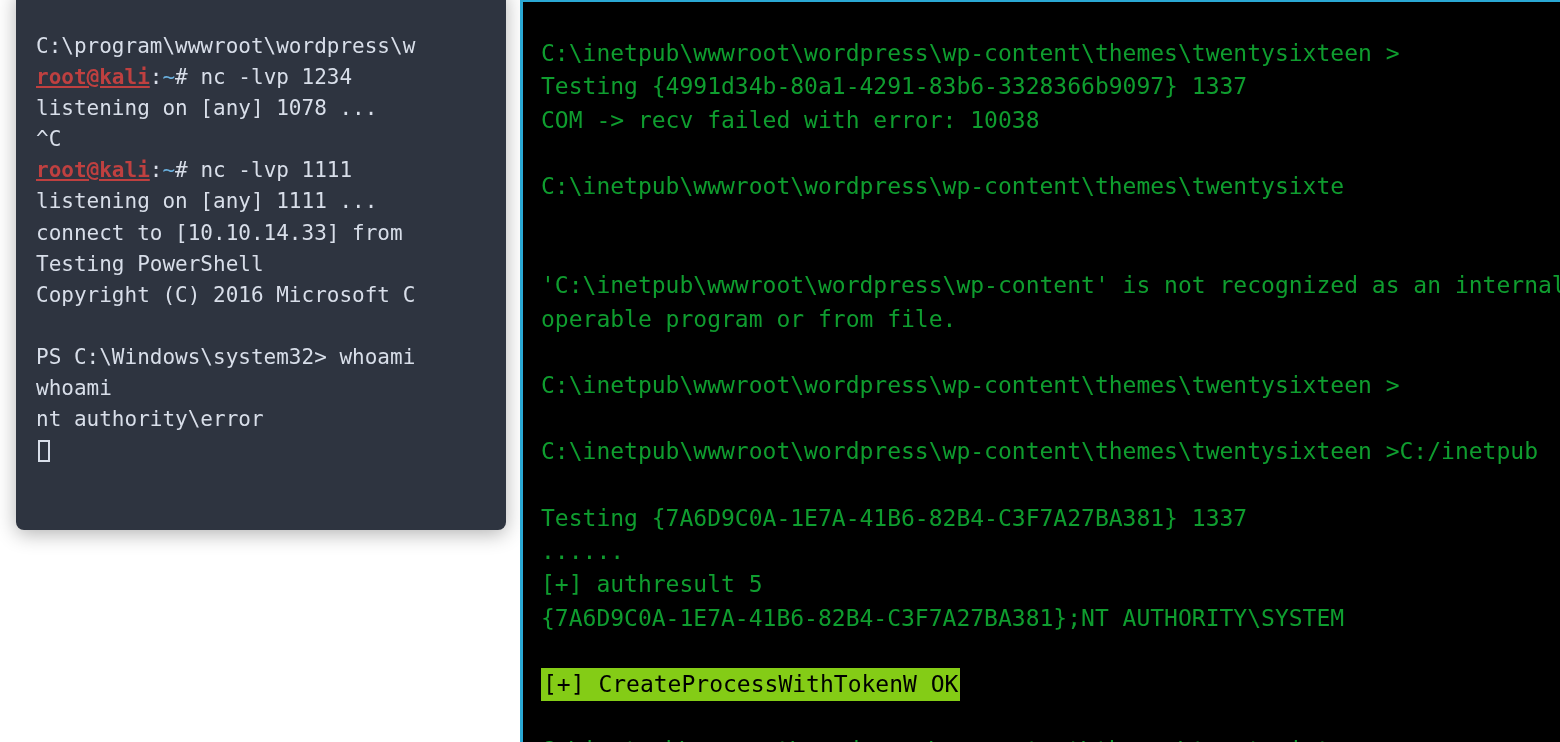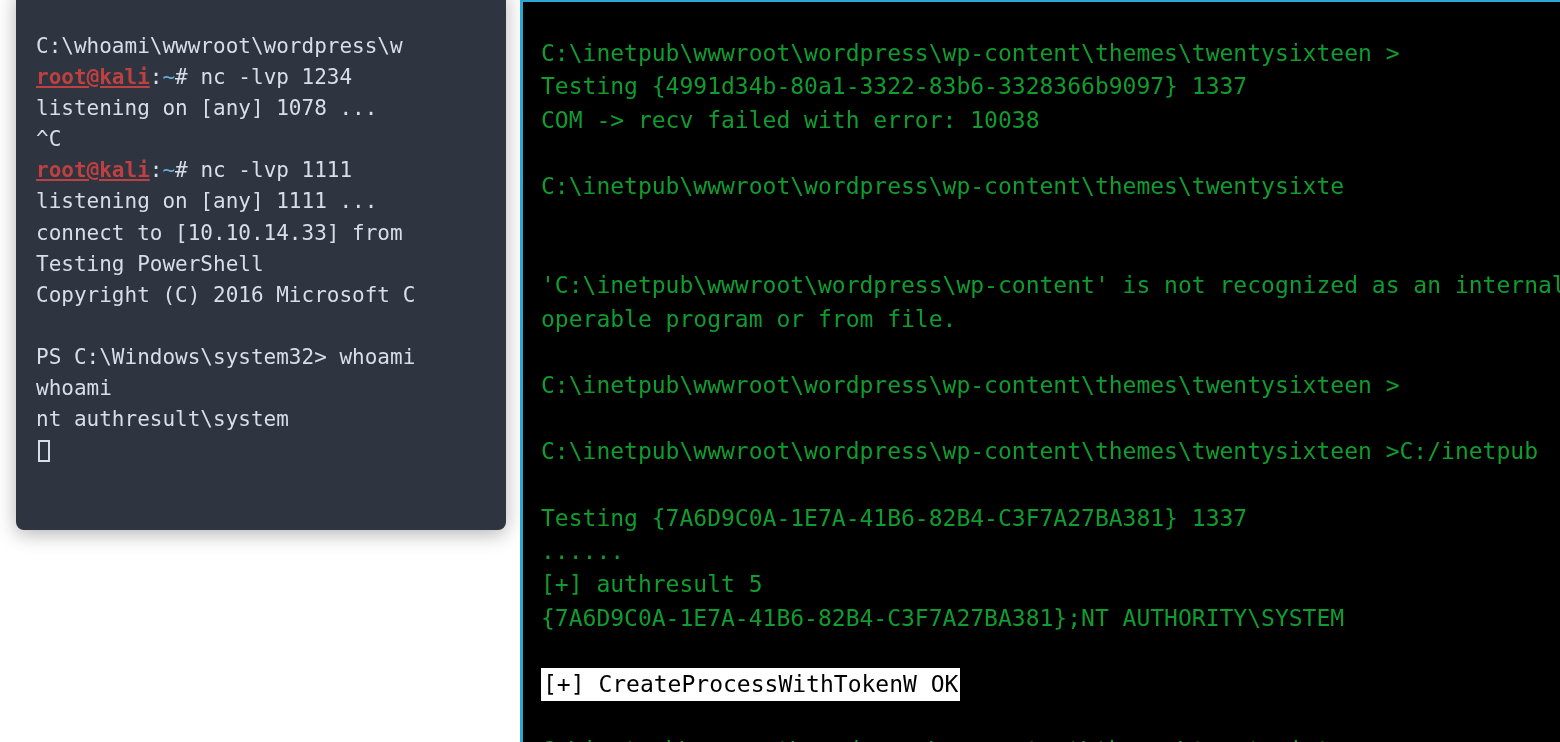--- a/index.html
+++ b/index.html
@@ -72,50 +72,50 @@
       overflow: hidden;
     }
     .right-terminal .rline {
       white-space: nowrap;
       color: #0f9d2f;
     }
     .right-terminal .rline.spacer {
       height: 33px;
     }
     .highlight {
-      background: #ffffff;
+      background: #84cc16;
       color: #000000;
       display: inline-block;
       padding: 0 2px;
     }
   </style>
 </head>
 <body>
 
 <div class="left-terminal">
   <div class="line"> </div>
-  <div class="line">C:\whoami\wwwroot\wordpress\w</div>
+  <div class="line">C:\program\wwwroot\wordpress\w</div>
   <div class="line"><span class="prompt-user">root@kali</span><span class="prompt-colon">:</span><span class="prompt-tilde">~</span><span class="prompt-hash">#</span> <span>nc -lvp 1234</span></div>
   <div class="line">listening on [any] 1078 ...</div>
   <div class="line">^C</div>
   <div class="line"><span class="prompt-user">root@kali</span><span class="prompt-colon">:</span><span class="prompt-tilde">~</span><span class="prompt-hash">#</span> <span>nc -lvp 1111</span></div>
   <div class="line">listening on [any] 1111 ...</div>
   <div class="line">connect to [10.10.14.33] from</div>
   <div class="line">Testing PowerShell</div>
   <div class="line">Copyright (C) 2016 Microsoft C</div>
   <div class="line"> </div>
   <div class="line">PS C:\Windows\system32&gt; whoami</div>
   <div class="line">whoami</div>
-  <div class="line">nt authresult\system</div>
+  <div class="line">nt authority\error</div>
   <div class="line"><span class="cursor-block"></span></div>
 </div>
 
 <div class="right-terminal">
   <div class="rline">C:\inetpub\wwwroot\wordpress\wp-content\themes\twentysixteen &gt;</div>
-  <div class="rline">Testing {4991d34b-80a1-3322-83b6-3328366b9097} 1337</div>
+  <div class="rline">Testing {4991d34b-80a1-4291-83b6-3328366b9097} 1337</div>
   <div class="rline">COM -&gt; recv failed with error: 10038</div>
   <div class="rline spacer"></div>
   <div class="rline">C:\inetpub\wwwroot\wordpress\wp-content\themes\twentysixte</div>
   <div class="rline spacer"></div>
   <div class="rline spacer"></div>
   <div class="rline">'C:\inetpub\wwwroot\wordpress\wp-content' is not recognized as an internal or</div>
   <div class="rline">operable program or from file.</div>
   <div class="rline spacer"></div>
   <div class="rline">C:\inetpub\wwwroot\wordpress\wp-content\themes\twentysixteen &gt;</div>
   <div class="rline spacer"></div>

